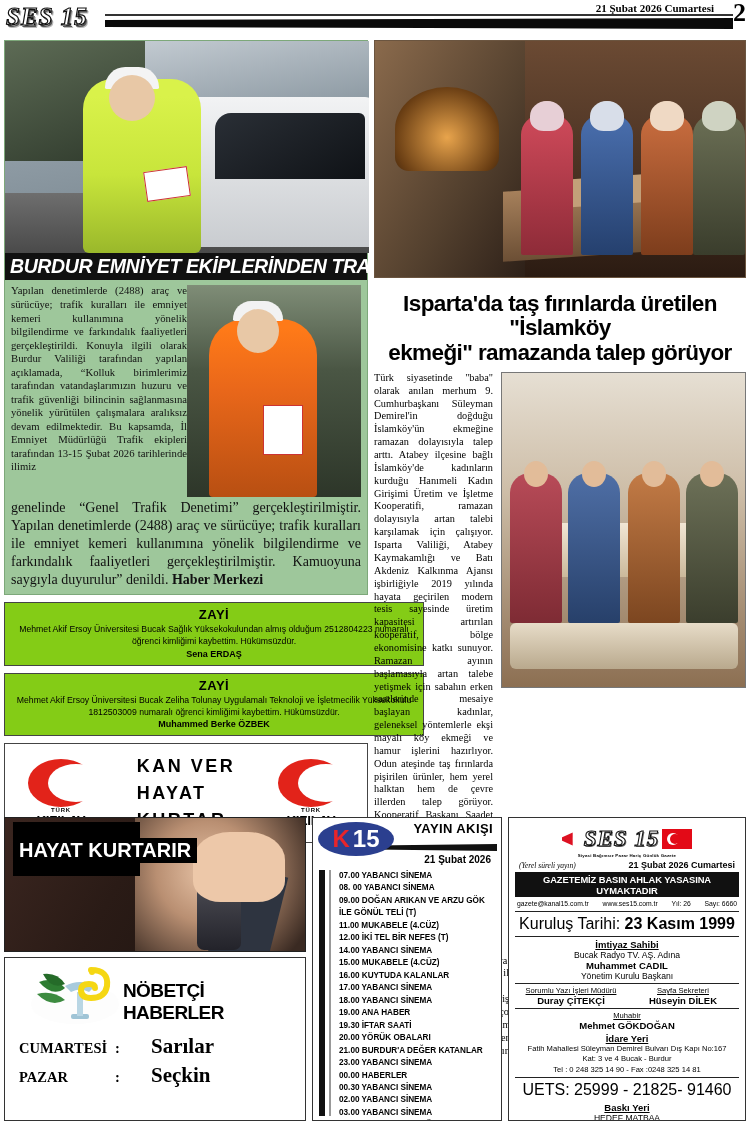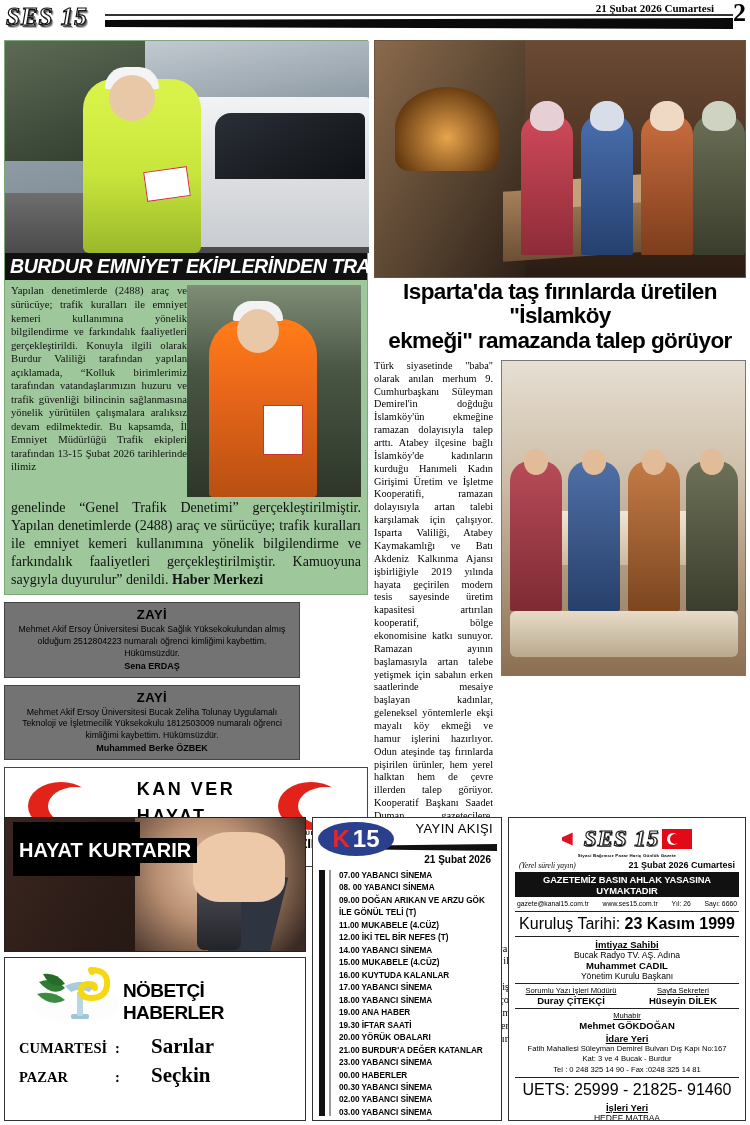--- a/index.html
+++ b/index.html
@@ -91,21 +91,21 @@
   .news-tail {
     clear:both;
     font-family:"Liberation Serif", serif;
     font-size:14px; line-height:1.27; text-align:justify; color:#111;
     padding-top:2px;
   }
   .byline { font-weight:bold; }
 
   
   .zayi {
-    width:296px; border:1.2px solid #444; background:#737373;
+    width:420px; border:1.2px solid #444; background:#84cc16;
     margin-top:7px; padding:4px 8px 6px 8px; text-align:center;
     font-family:"Liberation Sans", sans-serif;
   }
   .zayi-title { font-size:13px; font-weight:bold; letter-spacing:0.5px; margin-bottom:2px;}
   .zayi-text { font-size:8.7px; line-height:1.35; }
   .zayi-name { font-size:9px; font-weight:bold; margin-top:1px; }
 
   
   .kizilay {
     width:364px; height:100px; border:1.2px solid #444; background:#fff;
@@ -181,21 +181,21 @@
   .mp-tray { position:absolute; left:150px; bottom:74px; width:214px; height:28px;
     background:linear-gradient(#cfae83,#a8estr); background:#c2a079; transform:skewY(-4deg); }
   .mp-w { position:absolute; bottom:22px; width:52px; height:140px; border-radius:20px 20px 2px 2px; }
   .mp-scarf { position:absolute; width:34px; height:30px; border-radius:50% 50% 40% 40%; }
   .mp-face { position:absolute; width:24px; height:26px; border-radius:50%; background:#e2bc99; }
 
   .main-headline {
     font-family:"Liberation Sans", sans-serif;
     font-weight:bold; font-size:22.5px; line-height:1.08;
     text-align:center; letter-spacing:-0.6px;
-    margin-top:2px; color:#000;
+    margin-top:14px; color:#000;
   }
   .main-cols { margin-top:7px; position:relative; }
   .mc-1 { float:left; width:119px;
     font-family:"Liberation Serif", serif; font-size:10.3px; line-height:1.25;
     text-align:justify; }
   .inline-photo {
     float:right; width:245px; height:316px; margin-left:8px;
     border:1px solid #777; overflow:hidden; position:relative;
     background:linear-gradient(180deg,#caa98a 0%, #9c7a5d 50%, #5e4632 100%);
   }
@@ -218,21 +218,21 @@
   }
   .tv-logo {
     position:absolute; left:5px; top:4px; width:76px; height:34px;
     background:#2b3f8f; border-radius:50%;
     display:flex; align-items:center; justify-content:center; gap:3px;
     color:#fff; font-family:"Liberation Sans", sans-serif; font-weight:bold;
   }
   .tv-k { color:#e8252a; font-size:24px; line-height:1; }
   .tv-15 { color:#fff; font-size:24px; line-height:1; }
   .tv-title { position:absolute; right:8px; top:3px;
-    font-family:"Liberation Sans", sans-serif; font-weight:normal; font-size:13px;
+    font-family:"Liberation Sans", sans-serif; font-weight:bold; font-size:13px;
     letter-spacing:0.4px; }
   .tv-rule { position:absolute; left:60px; top:26px; width:124px; height:7px; background:#111;
     clip-path: polygon(0 20%, 100% 0%, 100% 100%, 0 80%); }
   .tv-date { position:absolute; right:10px; top:36px;
     font-family:"Liberation Sans", sans-serif; font-weight:bold; font-size:10px; }
   .tv-sidebar { position:absolute; left:6px; top:52px; width:6px; height:246px; background:#111; }
   .tv-sidebar2 { position:absolute; left:16px; top:52px; width:2px; height:246px; background:#999; }
   .tv-list { position:absolute; left:26px; top:52px; width:160px;
     font-family:"Liberation Sans", sans-serif; font-size:8.2px; line-height:1.52;
     font-weight:bold; }
@@ -518,21 +518,21 @@
     <div class="imp-u">Muhabir</div>
     <div class="imp-n">Mehmet GÖKDOĞAN</div>
 
     <div class="imp-h">İdare Yeri</div>
     <div class="imp-small">Fatih Mahallesi  Süleyman Demirel Bulvarı Dış Kapı No:167</div>
     <div class="imp-small">Kat: 3 ve 4  Bucak - Burdur</div>
     <div class="imp-small">Tel : 0 248 325 14 90  -  Fax :0248 325 14 81</div>
     <div class="hr"></div>
 
     <div class="imp-line">UETS: 25999 - 21825- 91460</div>
-    <div class="imp-h">İşleri Yeri</div>
+    <div class="imp-h">Baskı Yeri</div>
     <div class="imp-t">HEDEF MATBAA</div>
     <div class="imp-tiny">Konak Mahallesi  Yahya Kemal Caddesi No:26/B Bucak-Burdur  Tel: 0 248 502 0853</div>
     <div class="hr"></div>
 
     <div class="imp-h">Dağıtım</div>
 
   </div>
 
 </div>
 

